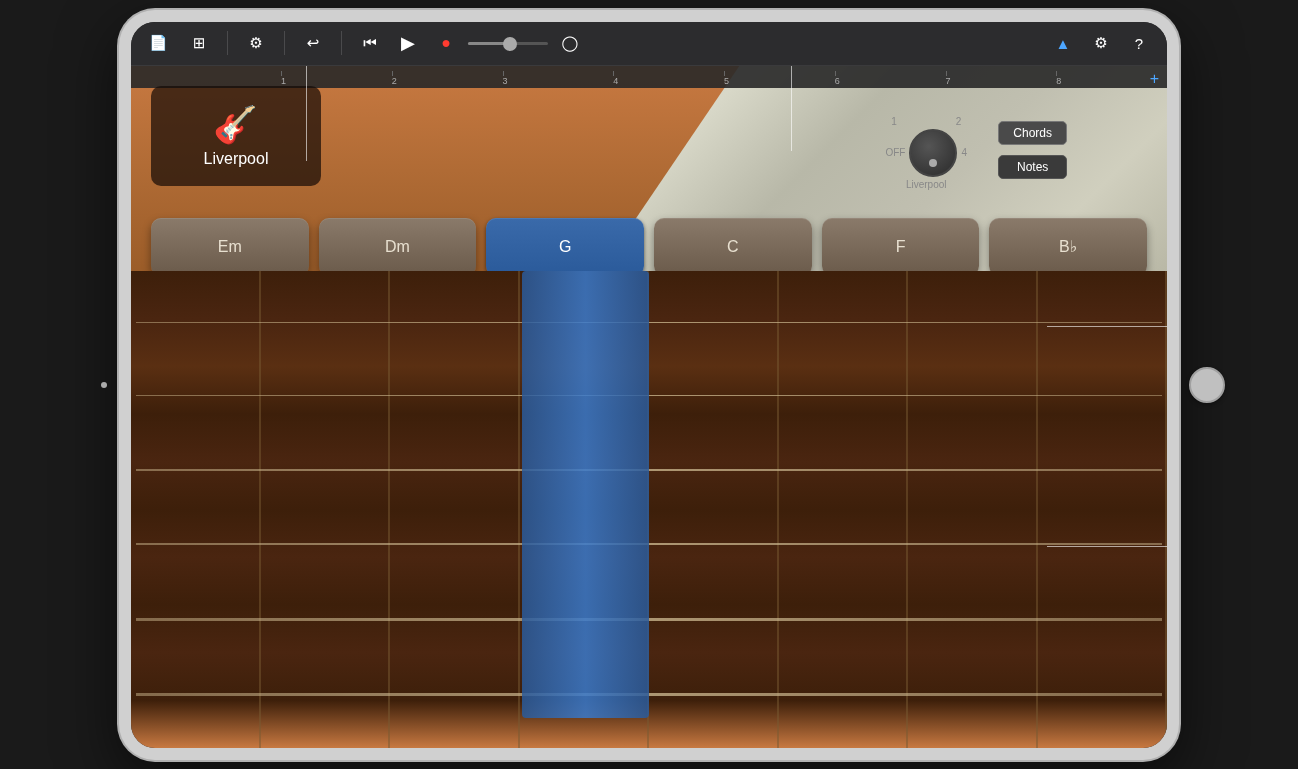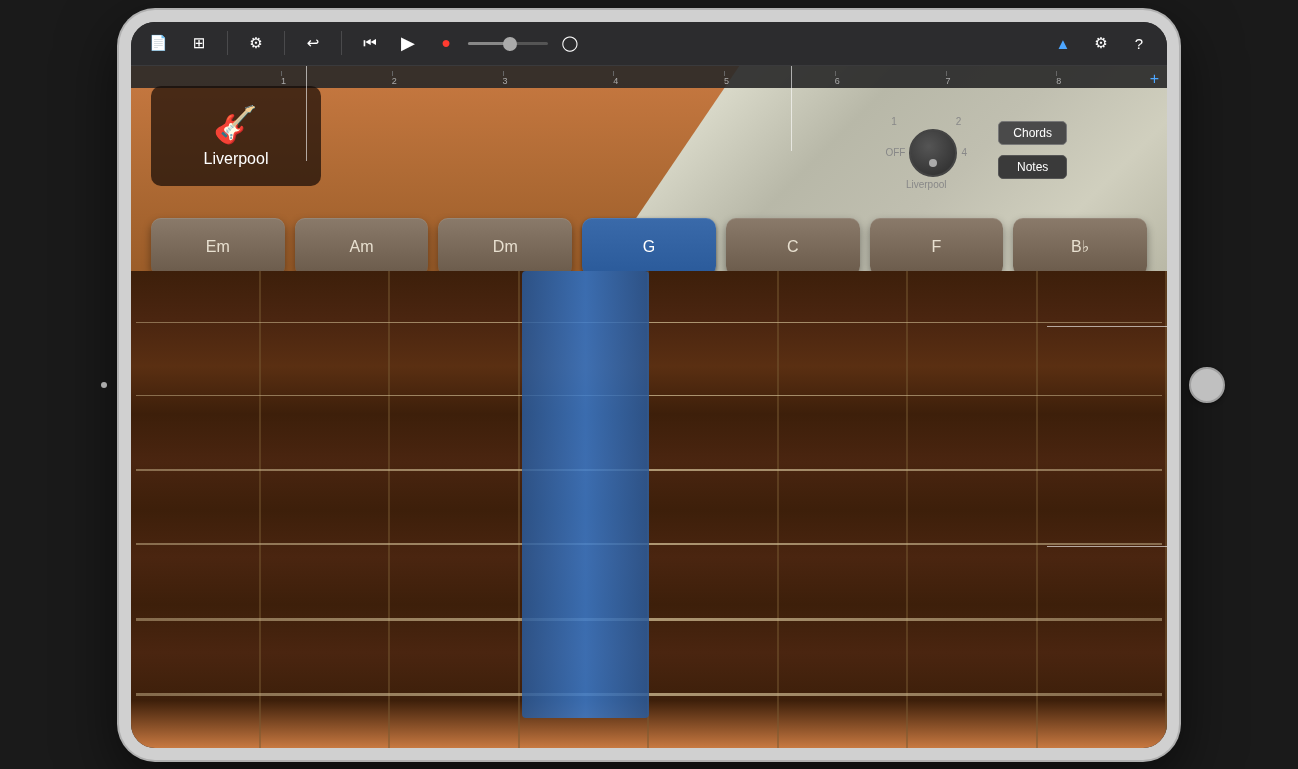--- a/index.html
+++ b/index.html
@@ -547,21 +547,20 @@
         <div class="knob-label">Liverpool</div>
       </div>
 
       <div class="mode-toggle">
         <button class="mode-btn active-mode">Chords</button>
         <button class="mode-btn">Notes</button>
       </div>
 
       <div class="chord-buttons">
         <button class="chord-btn">Em</button>
-        <button class="chord-btn">Am</button>
         <button class="chord-btn">Dm</button>
         <button class="chord-btn pressed">G</button>
         <button class="chord-btn">C</button>
         <button class="chord-btn">F</button>
         <button class="chord-btn">B♭</button>
       </div>
 
       <div class="fretboard">
 
         <div class="fret-dividers">

